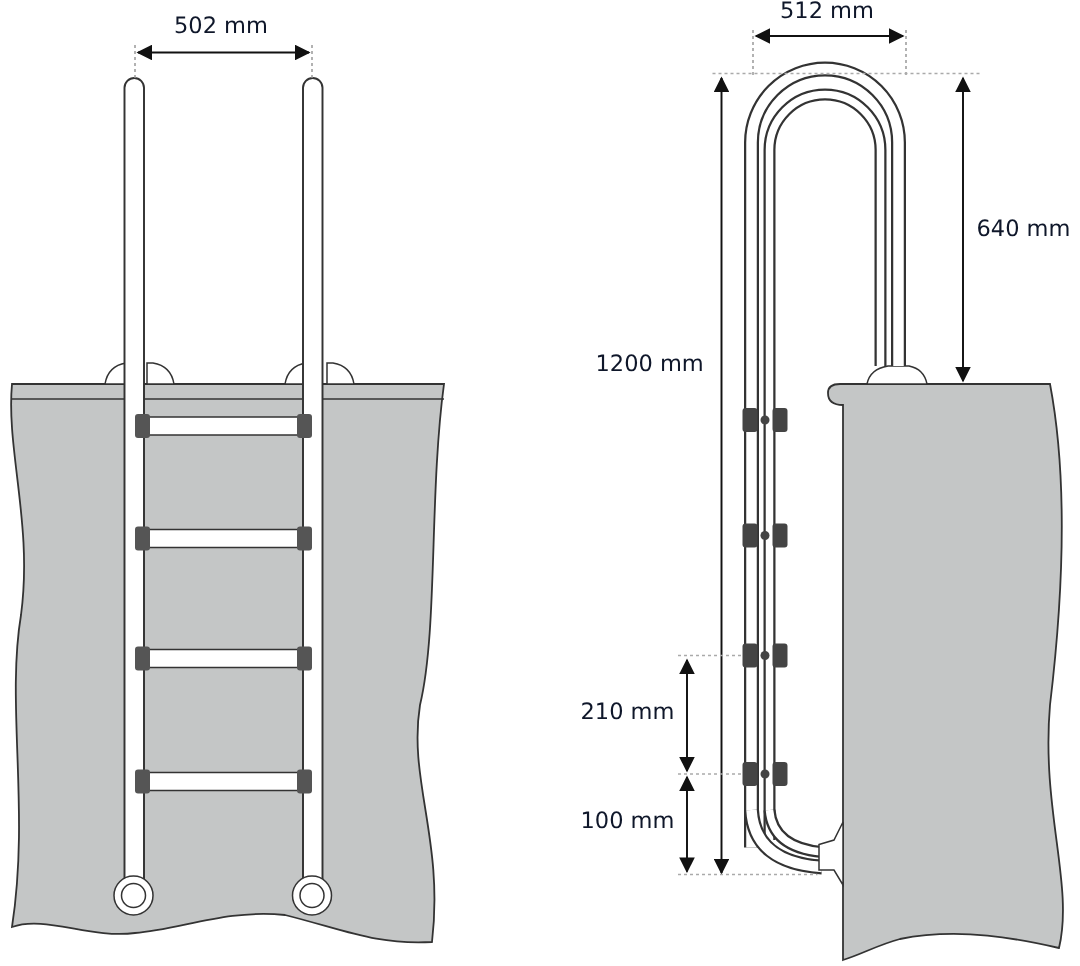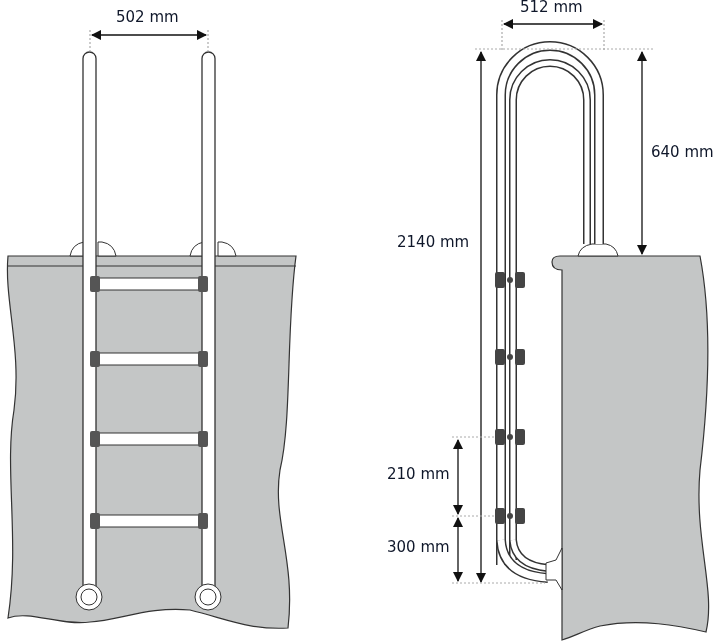--- a/index.html
+++ b/index.html
@@ -111,17 +111,17 @@
     <line x1="452" y1="437" x2="495" y2="437" stroke="#aaa" stroke-dasharray="2,2"></line>
     <line x1="452" y1="516" x2="495" y2="516" stroke="#aaa" stroke-dasharray="2,2"></line>
     <line x1="452" y1="583" x2="545" y2="583" stroke="#aaa" stroke-dasharray="2,2"></line>
     <line x1="458" y1="440" x2="458" y2="514" stroke="#111" stroke-width="1.3" marker-start="url(#ar)" marker-end="url(#ar)"></line>
     <line x1="458" y1="518" x2="458" y2="581" stroke="#111" stroke-width="1.3" marker-start="url(#ar)" marker-end="url(#ar)"></line>
   </g>
 </svg>
 
 <div class="lbl" style="left:116px;top:10px;">502 mm</div>
 <div class="lbl" style="left:520px;top:0px;">512 mm</div>
-<div class="lbl" style="left:397px;top:235px;">2140 mm</div>
+<div class="lbl" style="left:397px;top:235px;">1200 mm</div>
 <div class="lbl" style="left:651px;top:145px;">640 mm</div>
 <div class="lbl" style="left:387px;top:467px;">210 mm</div>
-<div class="lbl" style="left:387px;top:540px;">300 mm</div>
+<div class="lbl" style="left:387px;top:540px;">100 mm</div>
 </div>
 
 </body></html>

